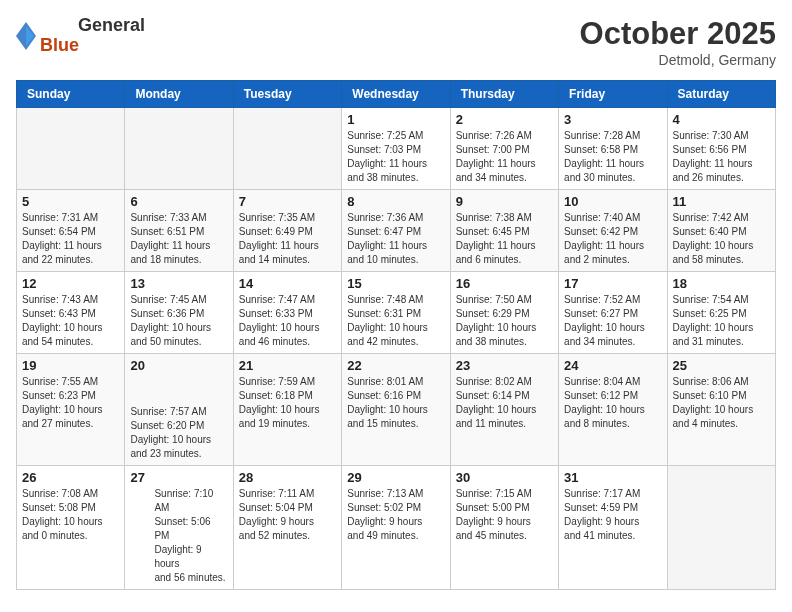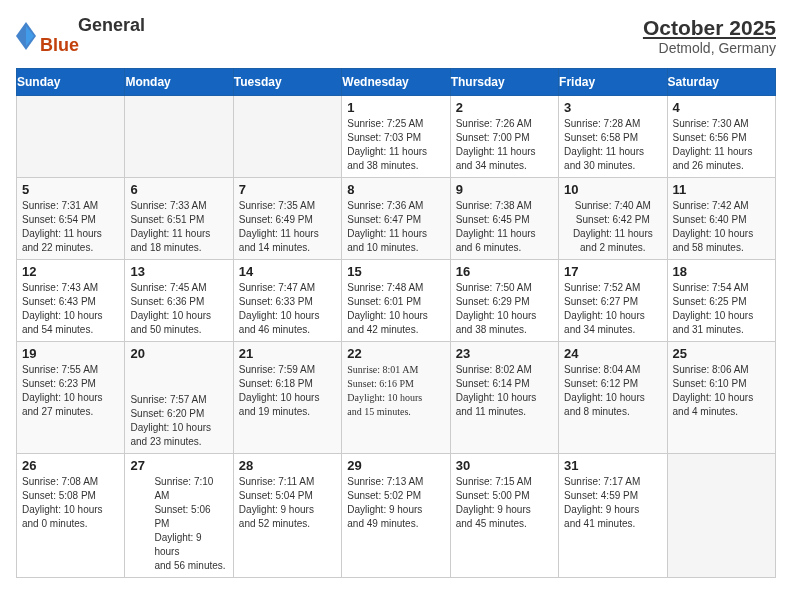--- a/index.html
+++ b/index.html
@@ -31,40 +31,39 @@
     .logo-blue { color: #c2410c; }
     .logo-icon {
       width: 20px;
       height: 28px;
       margin-right: 4px;
     }
     .title-block {
       text-align: right;
     }
     .month-title {
-      font-size: 21px;
+      font-size: 31px;
       font-weight: bold;
       color: #333;
-      text-decoration: underline;
     }
     .location {
       font-size: 14px;
       color: #555;
     }
     .calendar {
       width: 100%;
       border-collapse: collapse;
       border: 1px solid #ccc;
     }
     .calendar th {
       background: #1565c0;
       color: #fff;
       font-size: 12px;
       font-weight: bold;
-      padding: 6px 0;
+      padding: 6px 10px;
       text-align: left;
       border: 1px solid #1a5faa;
     }
     .calendar td {
       vertical-align: top;
       border: 1px solid #ccc;
       padding: 4px 5px;
       width: 108px;
       min-height: 80px;
       background: #fff;
@@ -186,21 +185,21 @@
         </td>
         <td>
           <div class="day-number">9</div>
           <div class="day-info" style="white-space: pre-line;">Sunrise: 7:38 AM
 Sunset: 6:45 PM
 Daylight: 11 hours
 and 6 minutes.</div>
         </td>
         <td>
           <div class="day-number">10</div>
-          <div class="day-info" style="white-space: pre-line; text-align: center;">Sunrise: 7:40 AM
+          <div class="day-info" style="white-space: pre-line;">Sunrise: 7:40 AM
 Sunset: 6:42 PM
 Daylight: 11 hours
 and 2 minutes.</div>
         </td>
         <td>
           <div class="day-number">11</div>
           <div class="day-info" style="white-space: pre-line;">Sunrise: 7:42 AM
 Sunset: 6:40 PM
 Daylight: 10 hours
 and 58 minutes.</div>
@@ -224,21 +223,21 @@
         <td>
           <div class="day-number">14</div>
           <div class="day-info" style="white-space: pre-line;">Sunrise: 7:47 AM
 Sunset: 6:33 PM
 Daylight: 10 hours
 and 46 minutes.</div>
         </td>
         <td>
           <div class="day-number">15</div>
           <div class="day-info" style="white-space: pre-line;">Sunrise: 7:48 AM
-Sunset: 6:01 PM
+Sunset: 6:31 PM
 Daylight: 10 hours
 and 42 minutes.</div>
         </td>
         <td>
           <div class="day-number">16</div>
           <div class="day-info" style="white-space: pre-line;">Sunrise: 7:50 AM
 Sunset: 6:29 PM
 Daylight: 10 hours
 and 38 minutes.</div>
         </td>
@@ -274,21 +273,21 @@
         </td>
         <td>
           <div class="day-number">21</div>
           <div class="day-info" style="white-space: pre-line;">Sunrise: 7:59 AM
 Sunset: 6:18 PM
 Daylight: 10 hours
 and 19 minutes.</div>
         </td>
         <td>
           <div class="day-number">22</div>
-          <div class="day-info" style="white-space: pre-line; font-family: Liberation Serif, serif;">Sunrise: 8:01 AM
+          <div class="day-info" style="white-space: pre-line;">Sunrise: 8:01 AM
 Sunset: 6:16 PM
 Daylight: 10 hours
 and 15 minutes.</div>
         </td>
         <td>
           <div class="day-number">23</div>
           <div class="day-info" style="white-space: pre-line;">Sunrise: 8:02 AM
 Sunset: 6:14 PM
 Daylight: 10 hours
 and 11 minutes.</div>

